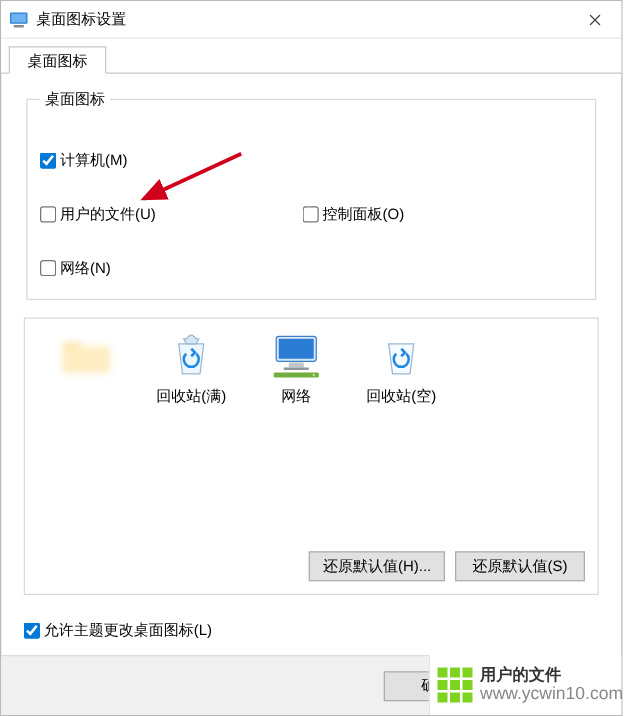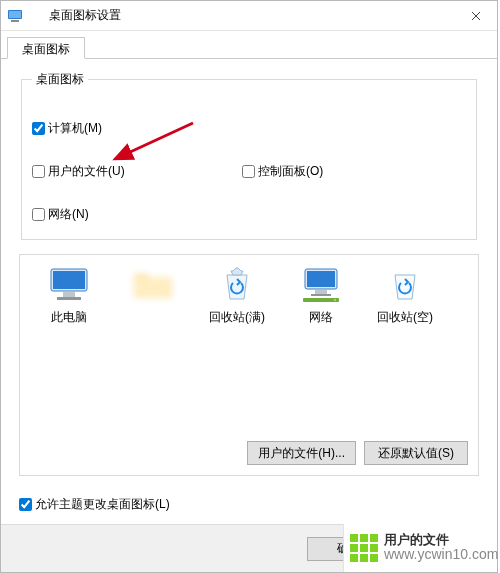--- a/index.html
+++ b/index.html
@@ -31,21 +31,20 @@
   }
   .titlebar .icon {
     width: 16px; height: 16px;
     margin-right: 6px;
     display:flex;align-items:center;justify-content:center;
   }
   .titlebar .title {
     flex: 1;
     font-size: 12px;
     color: #000;
-    margin-left: 20px;
   }
   .titlebar .close {
     width: 38px; height: 28px;
     display:flex;align-items:center;justify-content:center;
     color:#444;
   }
   
   .tabstrip {
     height: 28px;
     background: #fff;
@@ -257,31 +256,20 @@
         <label class="check check-col1">
           <input type="checkbox" id="cb-network" style="">
           <span>网络(N)</span>
         </label>
       </div>
     </fieldset>
 
     <div class="icon-group">
       <div class="icon-list">
 
-        <div class="icon-item">
-          <span class="icon-img">
-            <svg width="44" height="40" viewBox="0 0 44 40">
-              <rect x="4" y="4" width="36" height="22" rx="2" fill="#d9e9fb" stroke="#3b7fc4"></rect>
-              <rect x="6" y="6" width="32" height="18" fill="#2b7cd3"></rect>
-              <rect x="16" y="27" width="12" height="5" fill="#bfc6cc"></rect>
-              <rect x="10" y="32" width="24" height="3" fill="#8e969c"></rect>
-            </svg>
-          </span>
-          <span class="icon-label">此电脑</span>
-        </div>
 
         <div class="icon-item blurred">
           <span class="icon-img">
             <svg width="44" height="40" viewBox="0 0 44 40">
               <path d="M4 10 h12 l4 4 h20 v18 h-36 z" fill="#ffd167" stroke="#e6a800"></path>
               <rect x="4" y="12" width="36" height="20" fill="#ffe29a"></rect>
             </svg>
           </span>
           <span class="icon-label"> </span>
         </div>
@@ -319,21 +307,21 @@
               <path d="M18 18 a6 6 0 1 0 8 0" fill="none" stroke="#1e88e5" stroke-width="2"></path>
               <path d="M22 14 l3 3 l-3 3" fill="none" stroke="#1e88e5" stroke-width="2"></path>
             </svg>
           </span>
           <span class="icon-label">回收站(空)</span>
         </div>
 
       </div>
 
       <div class="icon-btns">
-        <button class="btn">用户的文件(H)...</button>
+        <button class="btn">还原默认值(H)...</button>
         <button class="btn">还原默认值(S)</button>
       </div>
     </div>
 
     <div class="allow-row">
       <label class="check">
         <input type="checkbox" id="cb-allow" checked="" style="">
         <span>允许主题更改桌面图标(L)</span>
       </label>
     </div>

